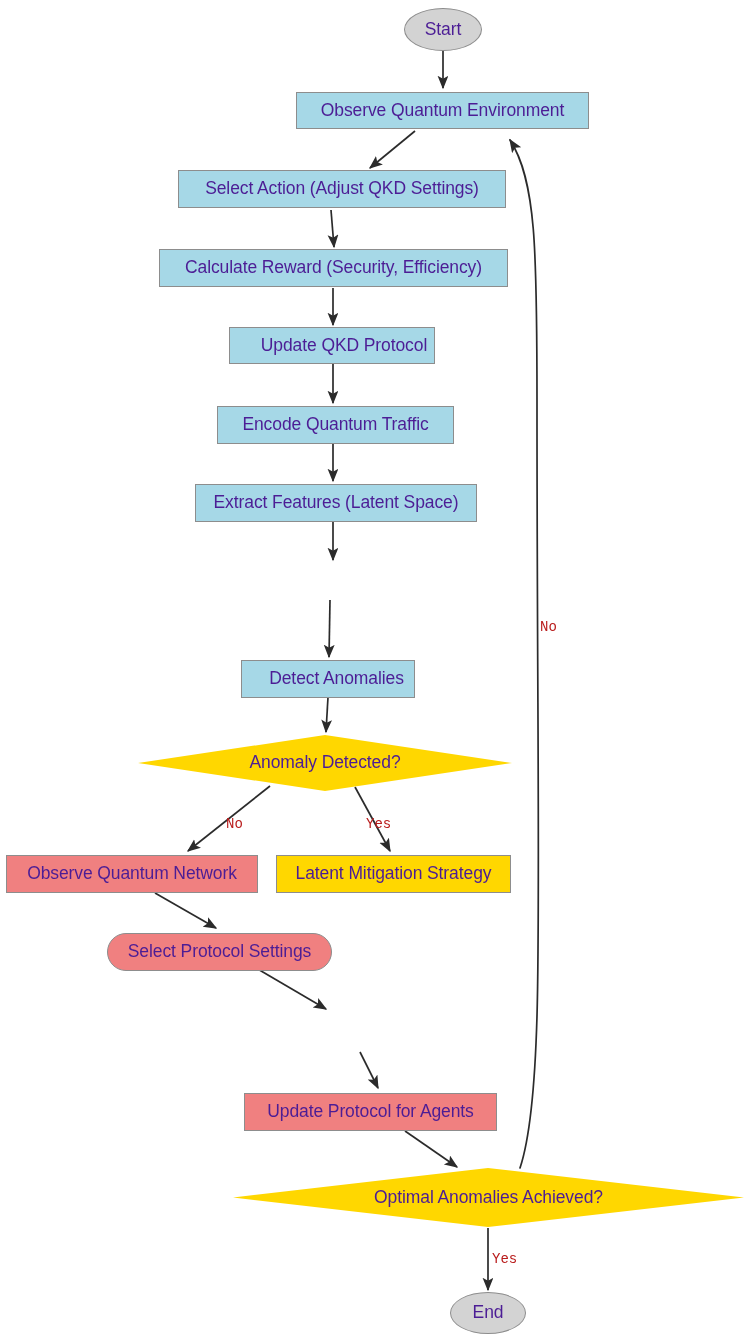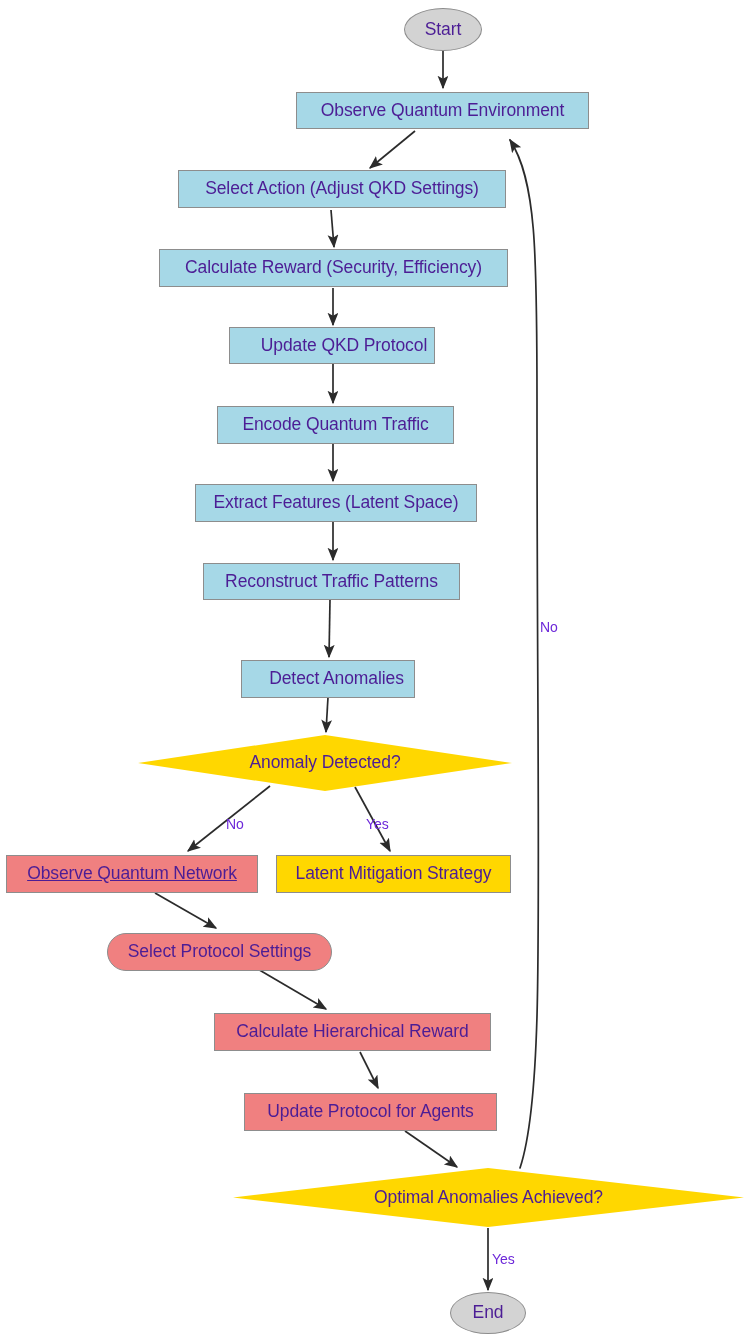--- a/index.html
+++ b/index.html
@@ -54,23 +54,23 @@
     top: 0;
     width: 100%;
     height: 100%;
   }
   .diamond-label {
     position: relative;
     z-index: 2;
   }
   .edge-label {
     position: absolute;
-    font-family: Liberation Sans, sans-serif;
+    font-family: Liberation Mono, monospace;
     font-size: 14px;
-    color: #6d28d9;
+    color: #b91c1c;
     white-space: nowrap;
   }
 </style>
 </head>
 <body>
 
 <div id="canvas">
 
   <svg id="edges" viewBox="0 0 750 1339">
     <defs>
@@ -120,50 +120,44 @@
   </div>
 
   <div class="node process" style="left:217px; top:406px; width:237px; height:38px; background:#A6D8E7;">
     <span>Encode Quantum Traffic</span>
   </div>
 
   <div class="node process" style="left:185px; top:484px; width:282px; height:38px; background:#A6D8E7;margin-left:10px;">
     <span>Extract Features (Latent Space)</span>
   </div>
 
-  <div class="node process" style="left:203px; top:563px; width:257px; height:37px; background:#A6D8E7;">
-    <span>Reconstruct Traffic Patterns</span>
-  </div>
 
   <div class="node process" style="left:241px; top:660px; width:174px; height:38px; background:#A6D8E7;padding-left:17px;">
     <span>Detect Anomalies</span>
   </div>
 
   <div class="node decision" style="left:138px; top:735px; width:374px; height:56px;">
     <svg class="diamond-shape" viewBox="0 0 374 56" preserveAspectRatio="none">
       <polygon points="187,0 374,28 187,56 0,28" fill="#FFD700"></polygon>
     </svg>
     <span class="diamond-label">Anomaly Detected?</span>
   </div>
 
-  <div class="node process" style="left:6px; top:855px; width:252px; height:38px; background:#F08080;text-decoration:underline;">
+  <div class="node process" style="left:6px; top:855px; width:252px; height:38px; background:#F08080;">
     <span>Observe Quantum Network</span>
   </div>
 
   <div class="node process" style="left:276px; top:855px; width:235px; height:38px; background:#FFD700;">
     <span>Latent Mitigation Strategy</span>
   </div>
 
   <div class="node process" style="left:107px; top:933px; width:225px; height:38px; background:#F08080;border-radius:19px;">
     <span>Select Protocol Settings</span>
   </div>
 
-  <div class="node process" style="left:214px; top:1013px; width:277px; height:38px; background:#F08080;">
-    <span>Calculate Hierarchical Reward</span>
-  </div>
 
   <div class="node process" style="left:244px; top:1093px; width:253px; height:38px; background:#F08080;align-items:center;">
     <span>Update Protocol for Agents</span>
   </div>
 
   <div class="node decision" style="left:233px; top:1168px; width:511px; height:59px;">
     <svg class="diamond-shape" viewBox="0 0 511 59" preserveAspectRatio="none">
       <polygon points="255,0 511,29.5 255,59 0,29.5" fill="#FFD700"></polygon>
     </svg>
     <span class="diamond-label">Optimal Anomalies Achieved?</span>

